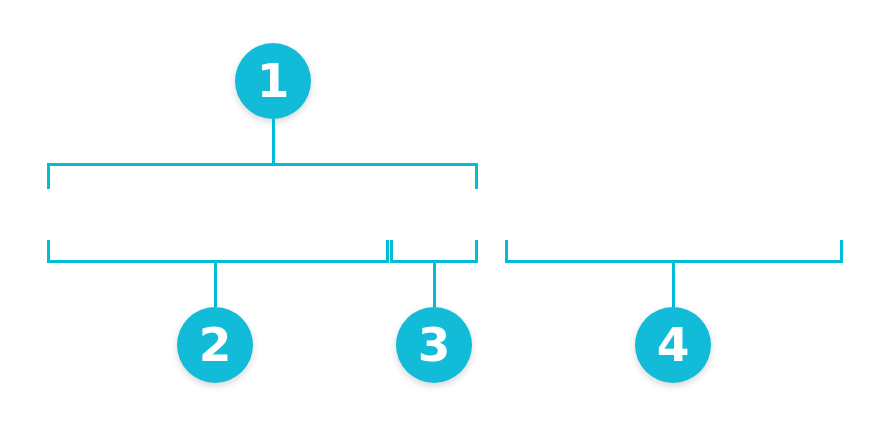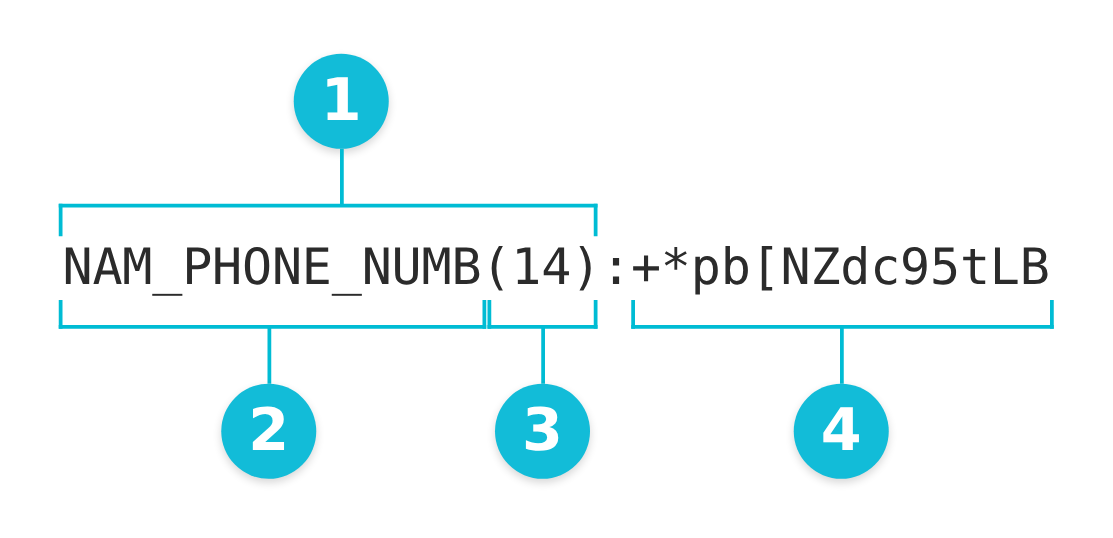--- a/index.html
+++ b/index.html
@@ -68,21 +68,20 @@
 <div id="canvas">
 
   <div class="badge" style="left:235px; top:43px;">1</div>
 
   <div class="vline" style="left:272px; top:119px; height:46px;"></div>
 
   <div class="hline" style="left:47px; top:163px; width:431px;"></div>
   <div class="vline" style="left:47px; top:163px; height:26px;"></div>
   <div class="vline" style="left:475px; top:163px; height:26px;"></div>
 
-  <div class="code-line">NAM_PHONE_NUMB(14):+*pb[NZdc95tLB</div>
 
   <div class="hline" style="left:47px; top:260px; width:342px;"></div>
   <div class="vline" style="left:47px; top:240px; height:23px;"></div>
   <div class="vline" style="left:386px; top:240px; height:23px;"></div>
   <div class="vline" style="left:214px; top:260px; height:47px;"></div>
   <div class="badge" style="left:177px; top:307px;">2</div>
 
   <div class="hline" style="left:390px; top:260px; width:88px;"></div>
   <div class="vline" style="left:390px; top:240px; height:23px;"></div>
   <div class="vline" style="left:475px; top:240px; height:23px;"></div>

